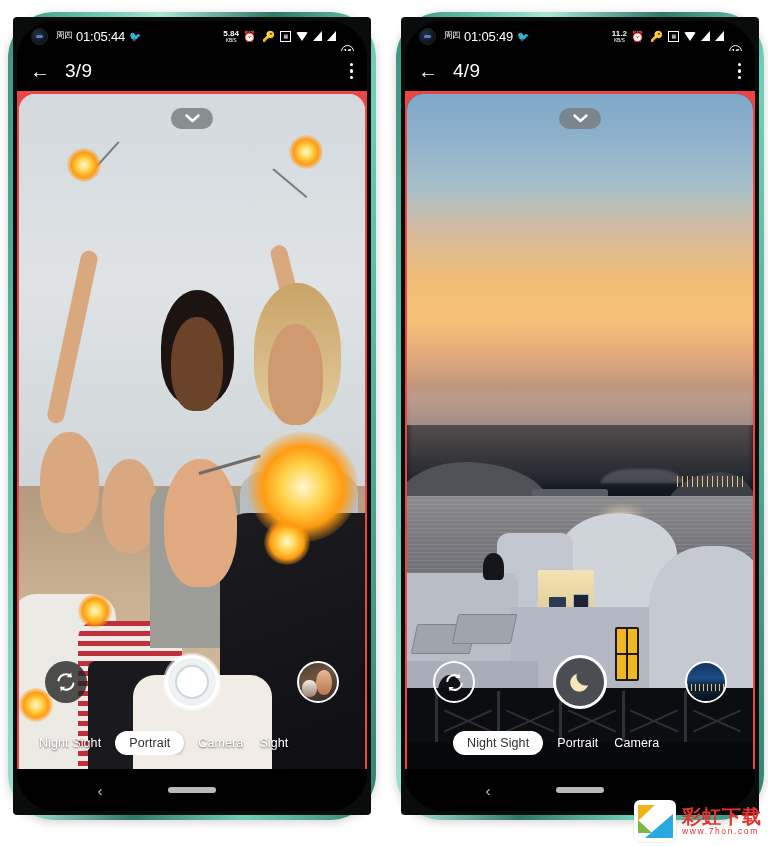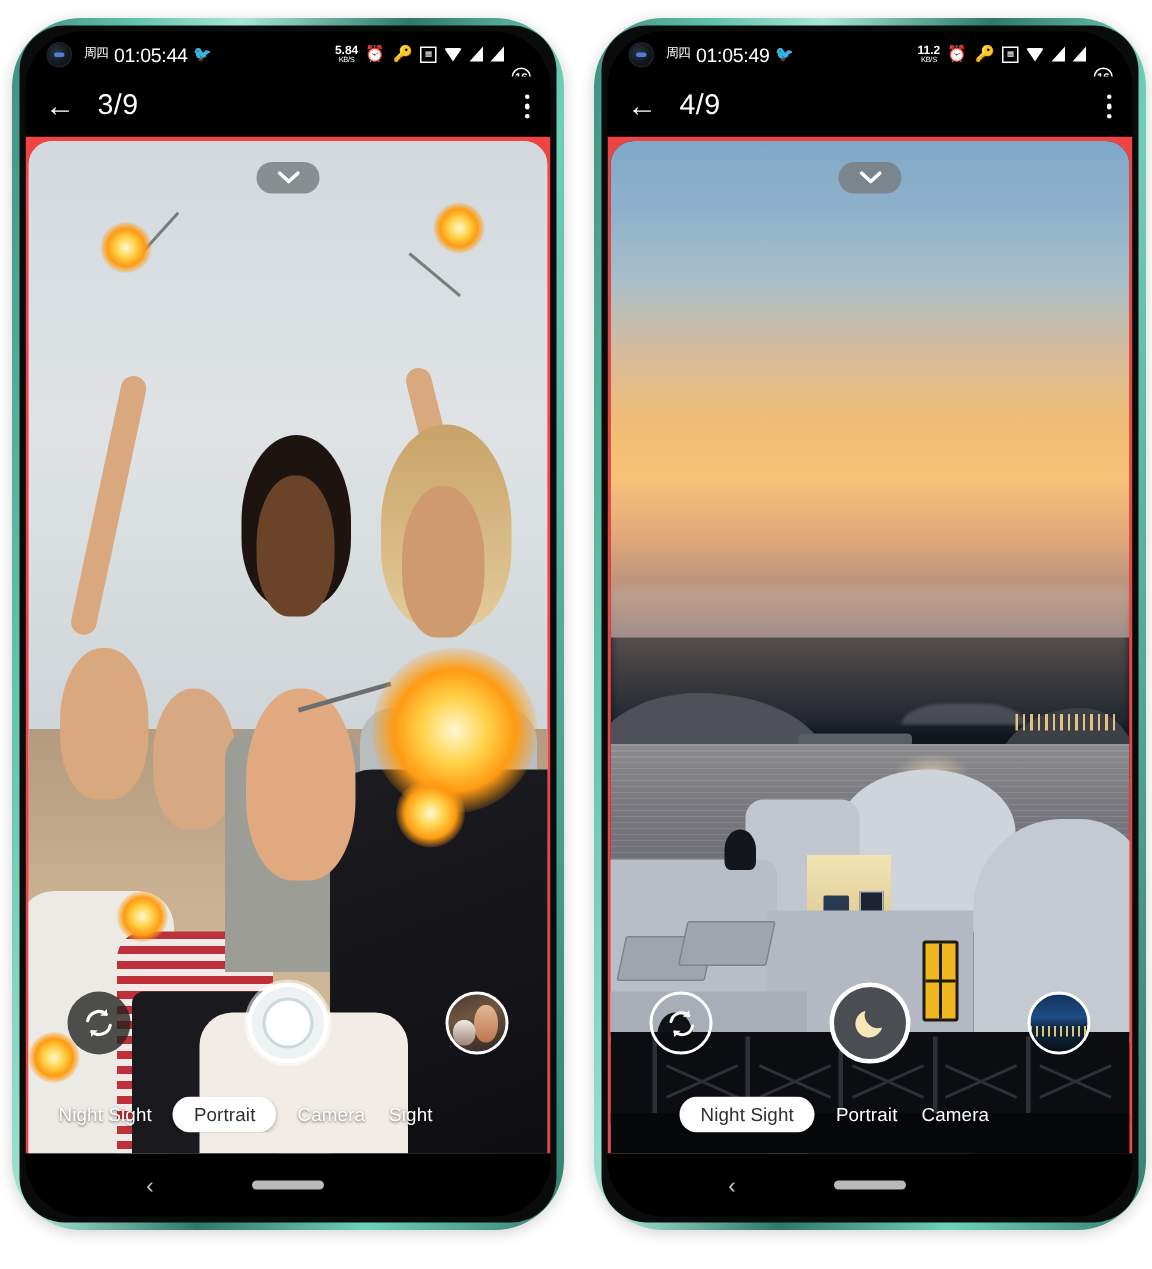--- a/index.html
+++ b/index.html
@@ -25,21 +25,21 @@
     background: linear-gradient(100deg,#3e8f7d 0%, #63c3ab 16%, #a9e6d6 30%, #2f7868 52%, #6fd0b8 74%, #34806f 100%);
     padding: 5px;
     box-shadow: 0 2px 10px rgba(0,0,0,.18);
   }
   .phone.left  { left: 8px; }
   .phone.right { left: 396px; }
 
   .bezel {
     position: relative;
     width: 100%; height: 100%;
-    border-radius: 30px;
+    border-radius: 4px;
     background: #0a0c0c;
     padding: 4px;
     overflow: hidden;
   }
   .screen {
     position: relative;
     width: 100%; height: 100%;
     border-radius: 38px;
     background: #000;
     overflow: hidden;
@@ -706,14 +706,25 @@
 
         <div class="navbar">
           <span class="nav-back">‹</span>
           <span class="nav-home"></span>
         </div>
 
       </div>
     </div>
   </div>
 
+  <div class="watermark">
+    <div class="wm-logo">
+      <span class="y"></span>
+      <span class="g"></span>
+      <span class="b"></span>
+    </div>
+    <div class="wm-text">
+      <span class="wm-cn">彩虹下载</span>
+      <span class="wm-url">www.7hon.com</span>
+    </div>
+  </div>
 
 </div>
 
 </body></html>

